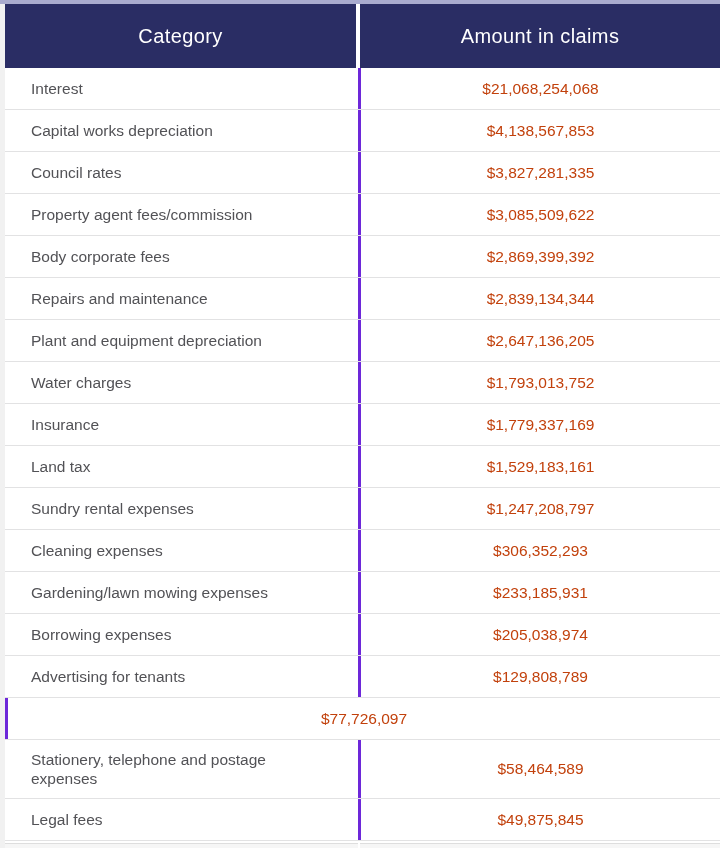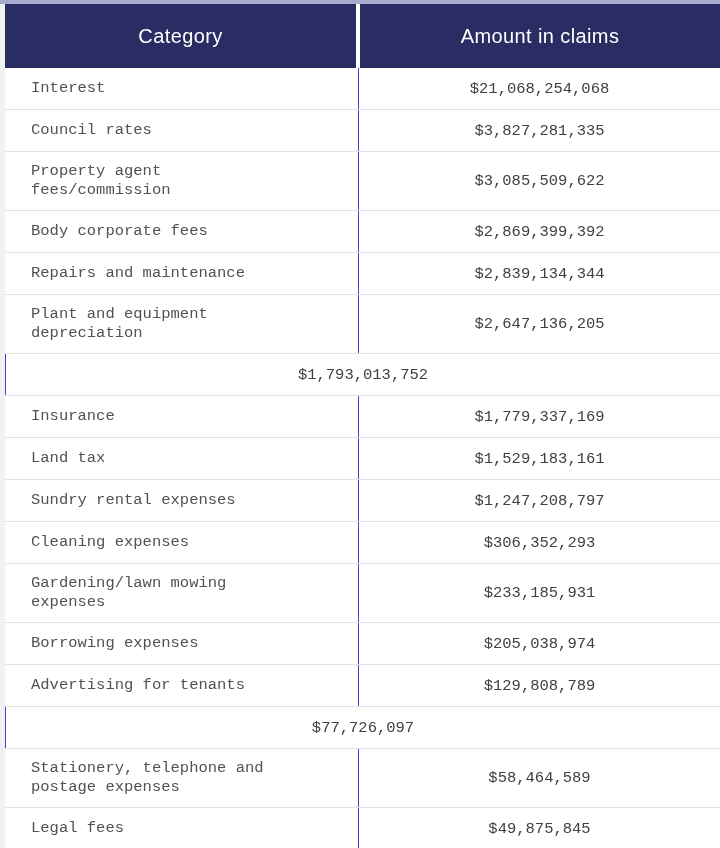--- a/index.html
+++ b/index.html
@@ -48,39 +48,38 @@
   .header-cell.cat { width: 351px; }
   .header-gap { width: 4px; background: #ffffff; }
   .header-cell.amt { flex: 1; text-align: center; }
   .body-rows { background: #ffffff; }
   .row {
     display: flex;
     align-items: stretch;
     min-height: 41px;
     border-bottom: 1px solid #e2e2e3;
     background: #ffffff;
-    font-family: Liberation Mono, monospace;
   }
   .cell-cat {
     width: 353px;
     box-sizing: border-box;
     padding: 10px 70px 10px 26px;
     display: flex;
     align-items: center;
     color: #525256;
     font-size: 15.5px;
     line-height: 19px;
   }
   .cell-amt {
     flex: 1;
-    border-left: 1px solid #6d28d9;
+    border-left: 3px solid #6d28d9;
     display: flex;
     align-items: center;
     justify-content: center;
-    color: #404040;
+    color: #c2410c;
     font-size: 15.5px;
   }
   .partial-row {
     display: flex;
     height: 8px;
     margin-top: 2px;
     background: #f6f6f6;
   }
   .partial-row .p-left {
     width: 353px;
@@ -105,20 +104,24 @@
       <div class="header-gap"></div>
       <div class="header-cell amt">Amount in claims</div>
     </div>
 
     <div class="body-rows">
   <div class="row">
     <div class="cell-cat">Interest</div>
     <div class="cell-amt">$21,068,254,068</div>
   </div>
 
+  <div class="row">
+    <div class="cell-cat">Capital works depreciation</div>
+    <div class="cell-amt">$4,138,567,853</div>
+  </div>
 
   <div class="row">
     <div class="cell-cat">Council rates</div>
     <div class="cell-amt">$3,827,281,335</div>
   </div>
 
   <div class="row">
     <div class="cell-cat">Property agent fees/commission</div>
     <div class="cell-amt">$3,085,509,622</div>
   </div>
@@ -132,20 +135,21 @@
     <div class="cell-cat">Repairs and maintenance</div>
     <div class="cell-amt">$2,839,134,344</div>
   </div>
 
   <div class="row">
     <div class="cell-cat">Plant and equipment depreciation</div>
     <div class="cell-amt">$2,647,136,205</div>
   </div>
 
   <div class="row">
+    <div class="cell-cat">Water charges</div>
     <div class="cell-amt">$1,793,013,752</div>
   </div>
 
   <div class="row">
     <div class="cell-cat">Insurance</div>
     <div class="cell-amt">$1,779,337,169</div>
   </div>
 
   <div class="row">
     <div class="cell-cat">Land tax</div>

